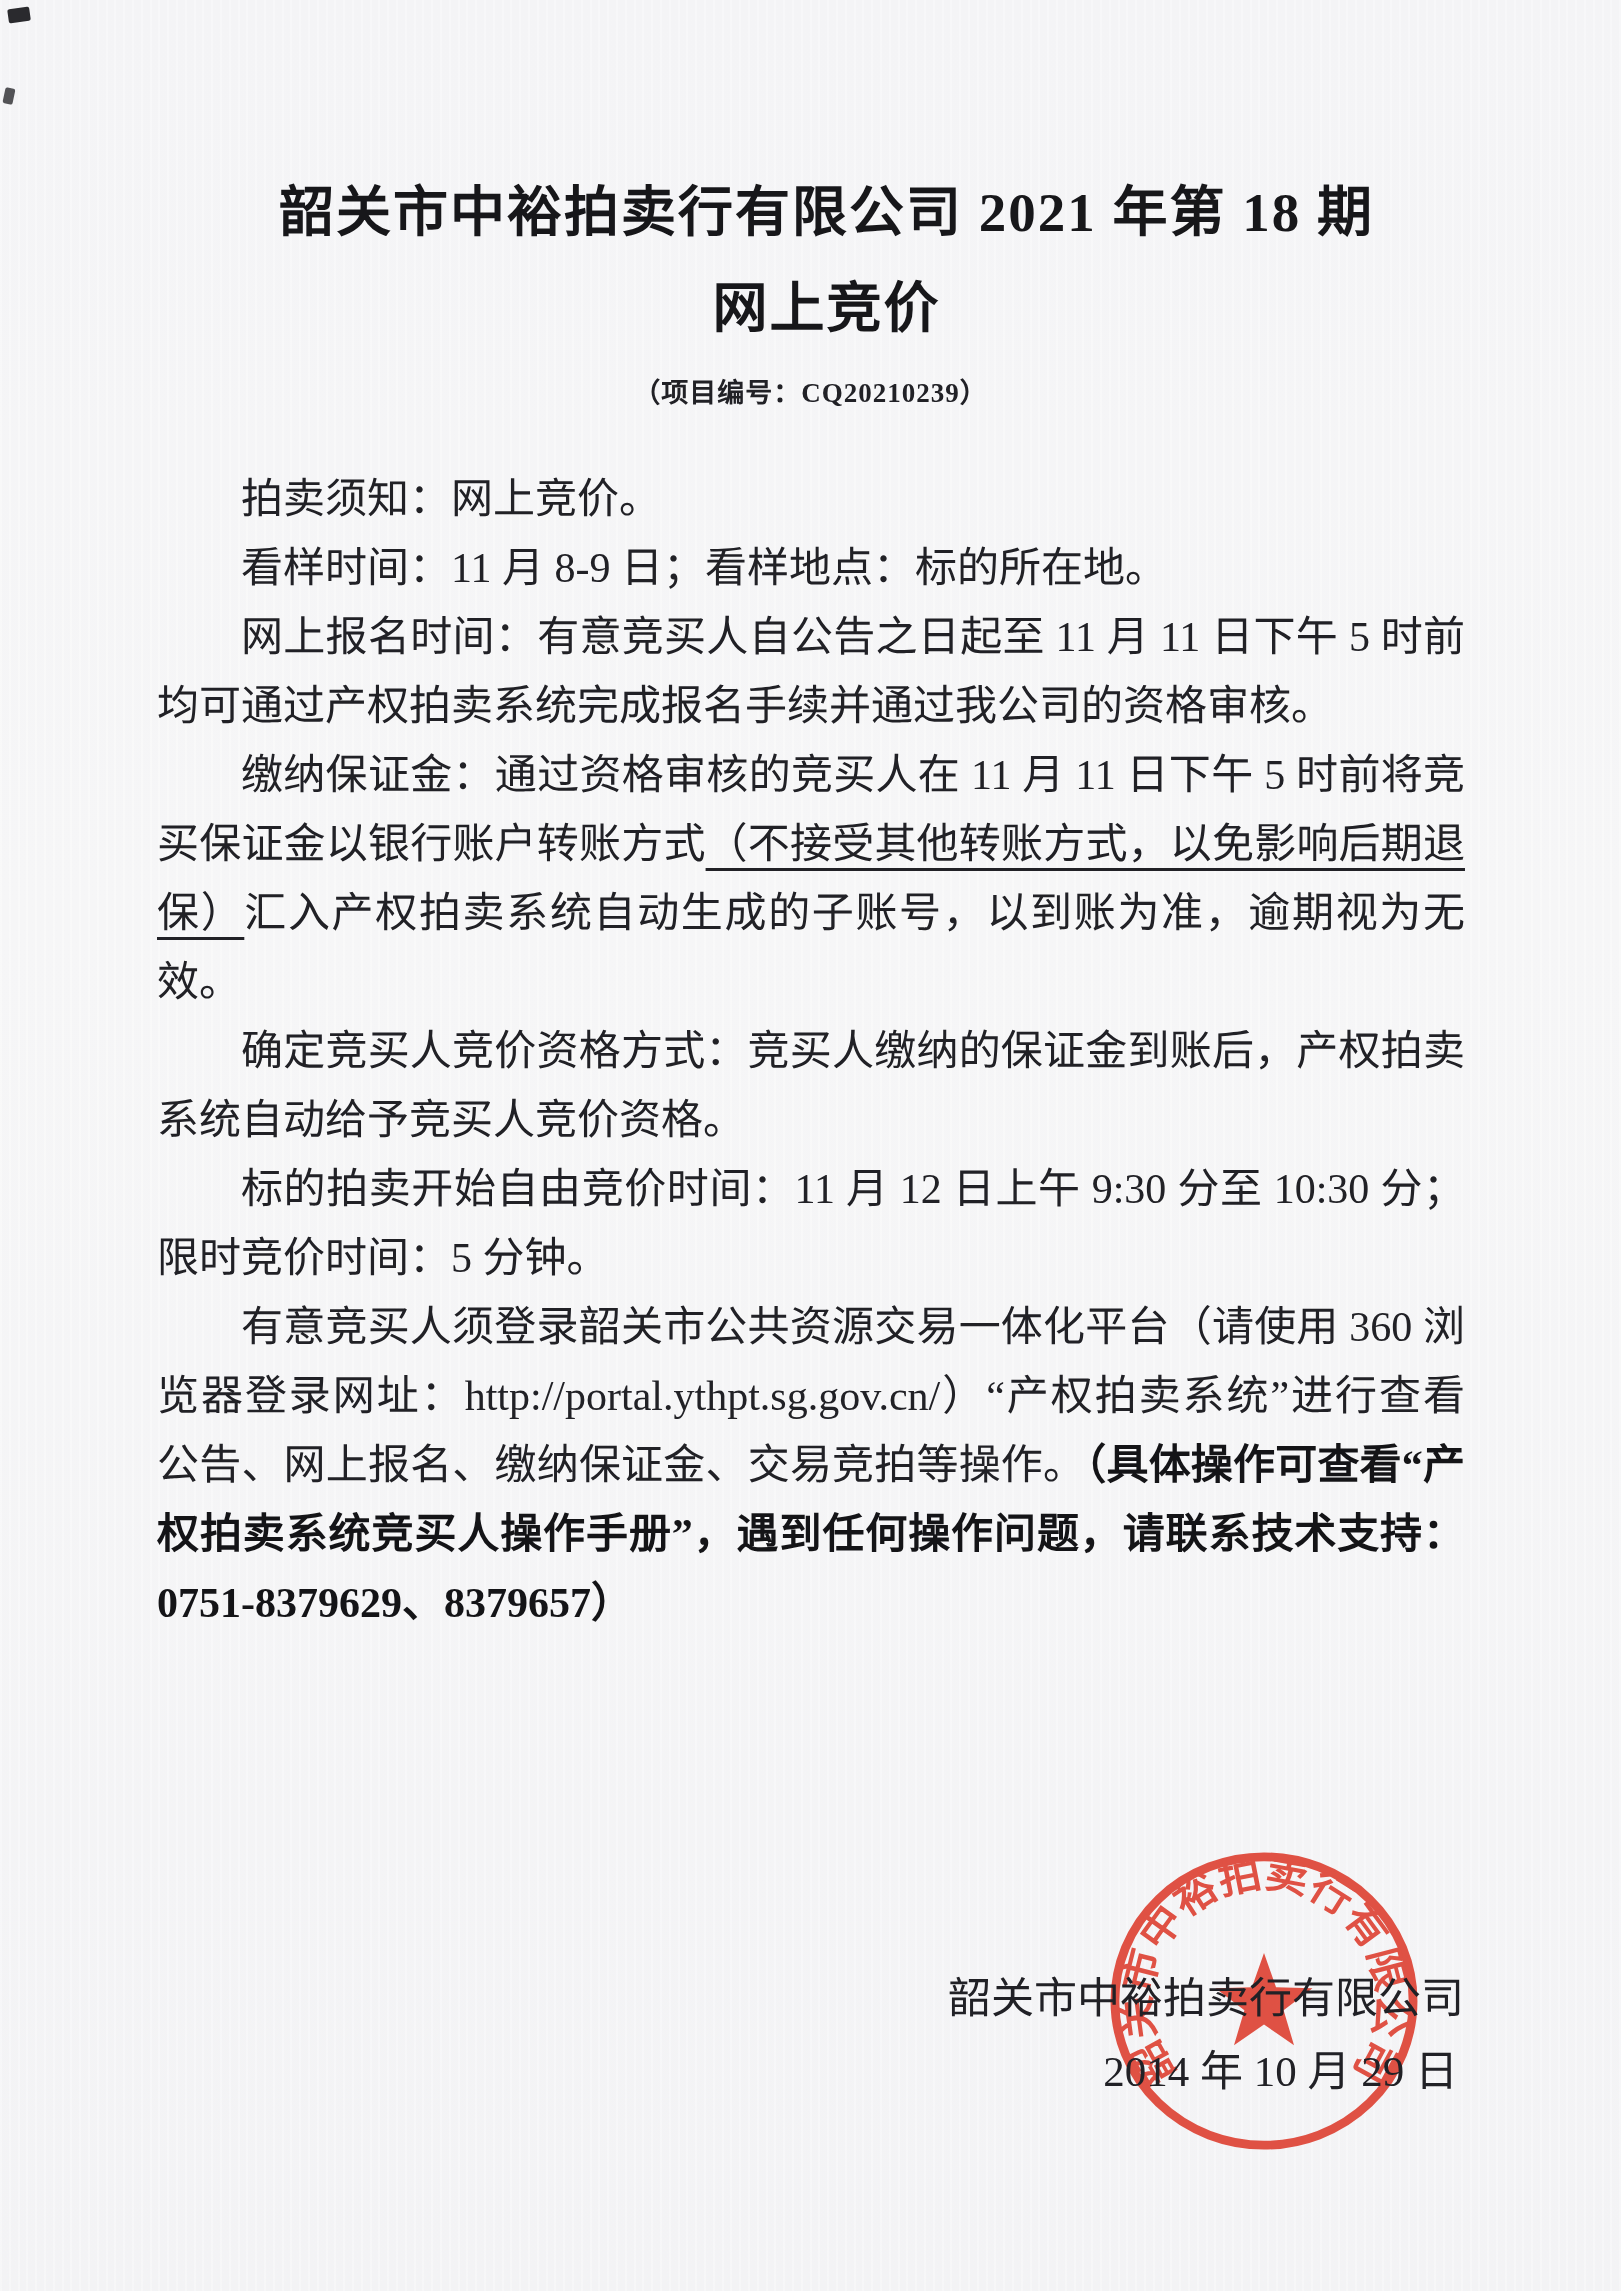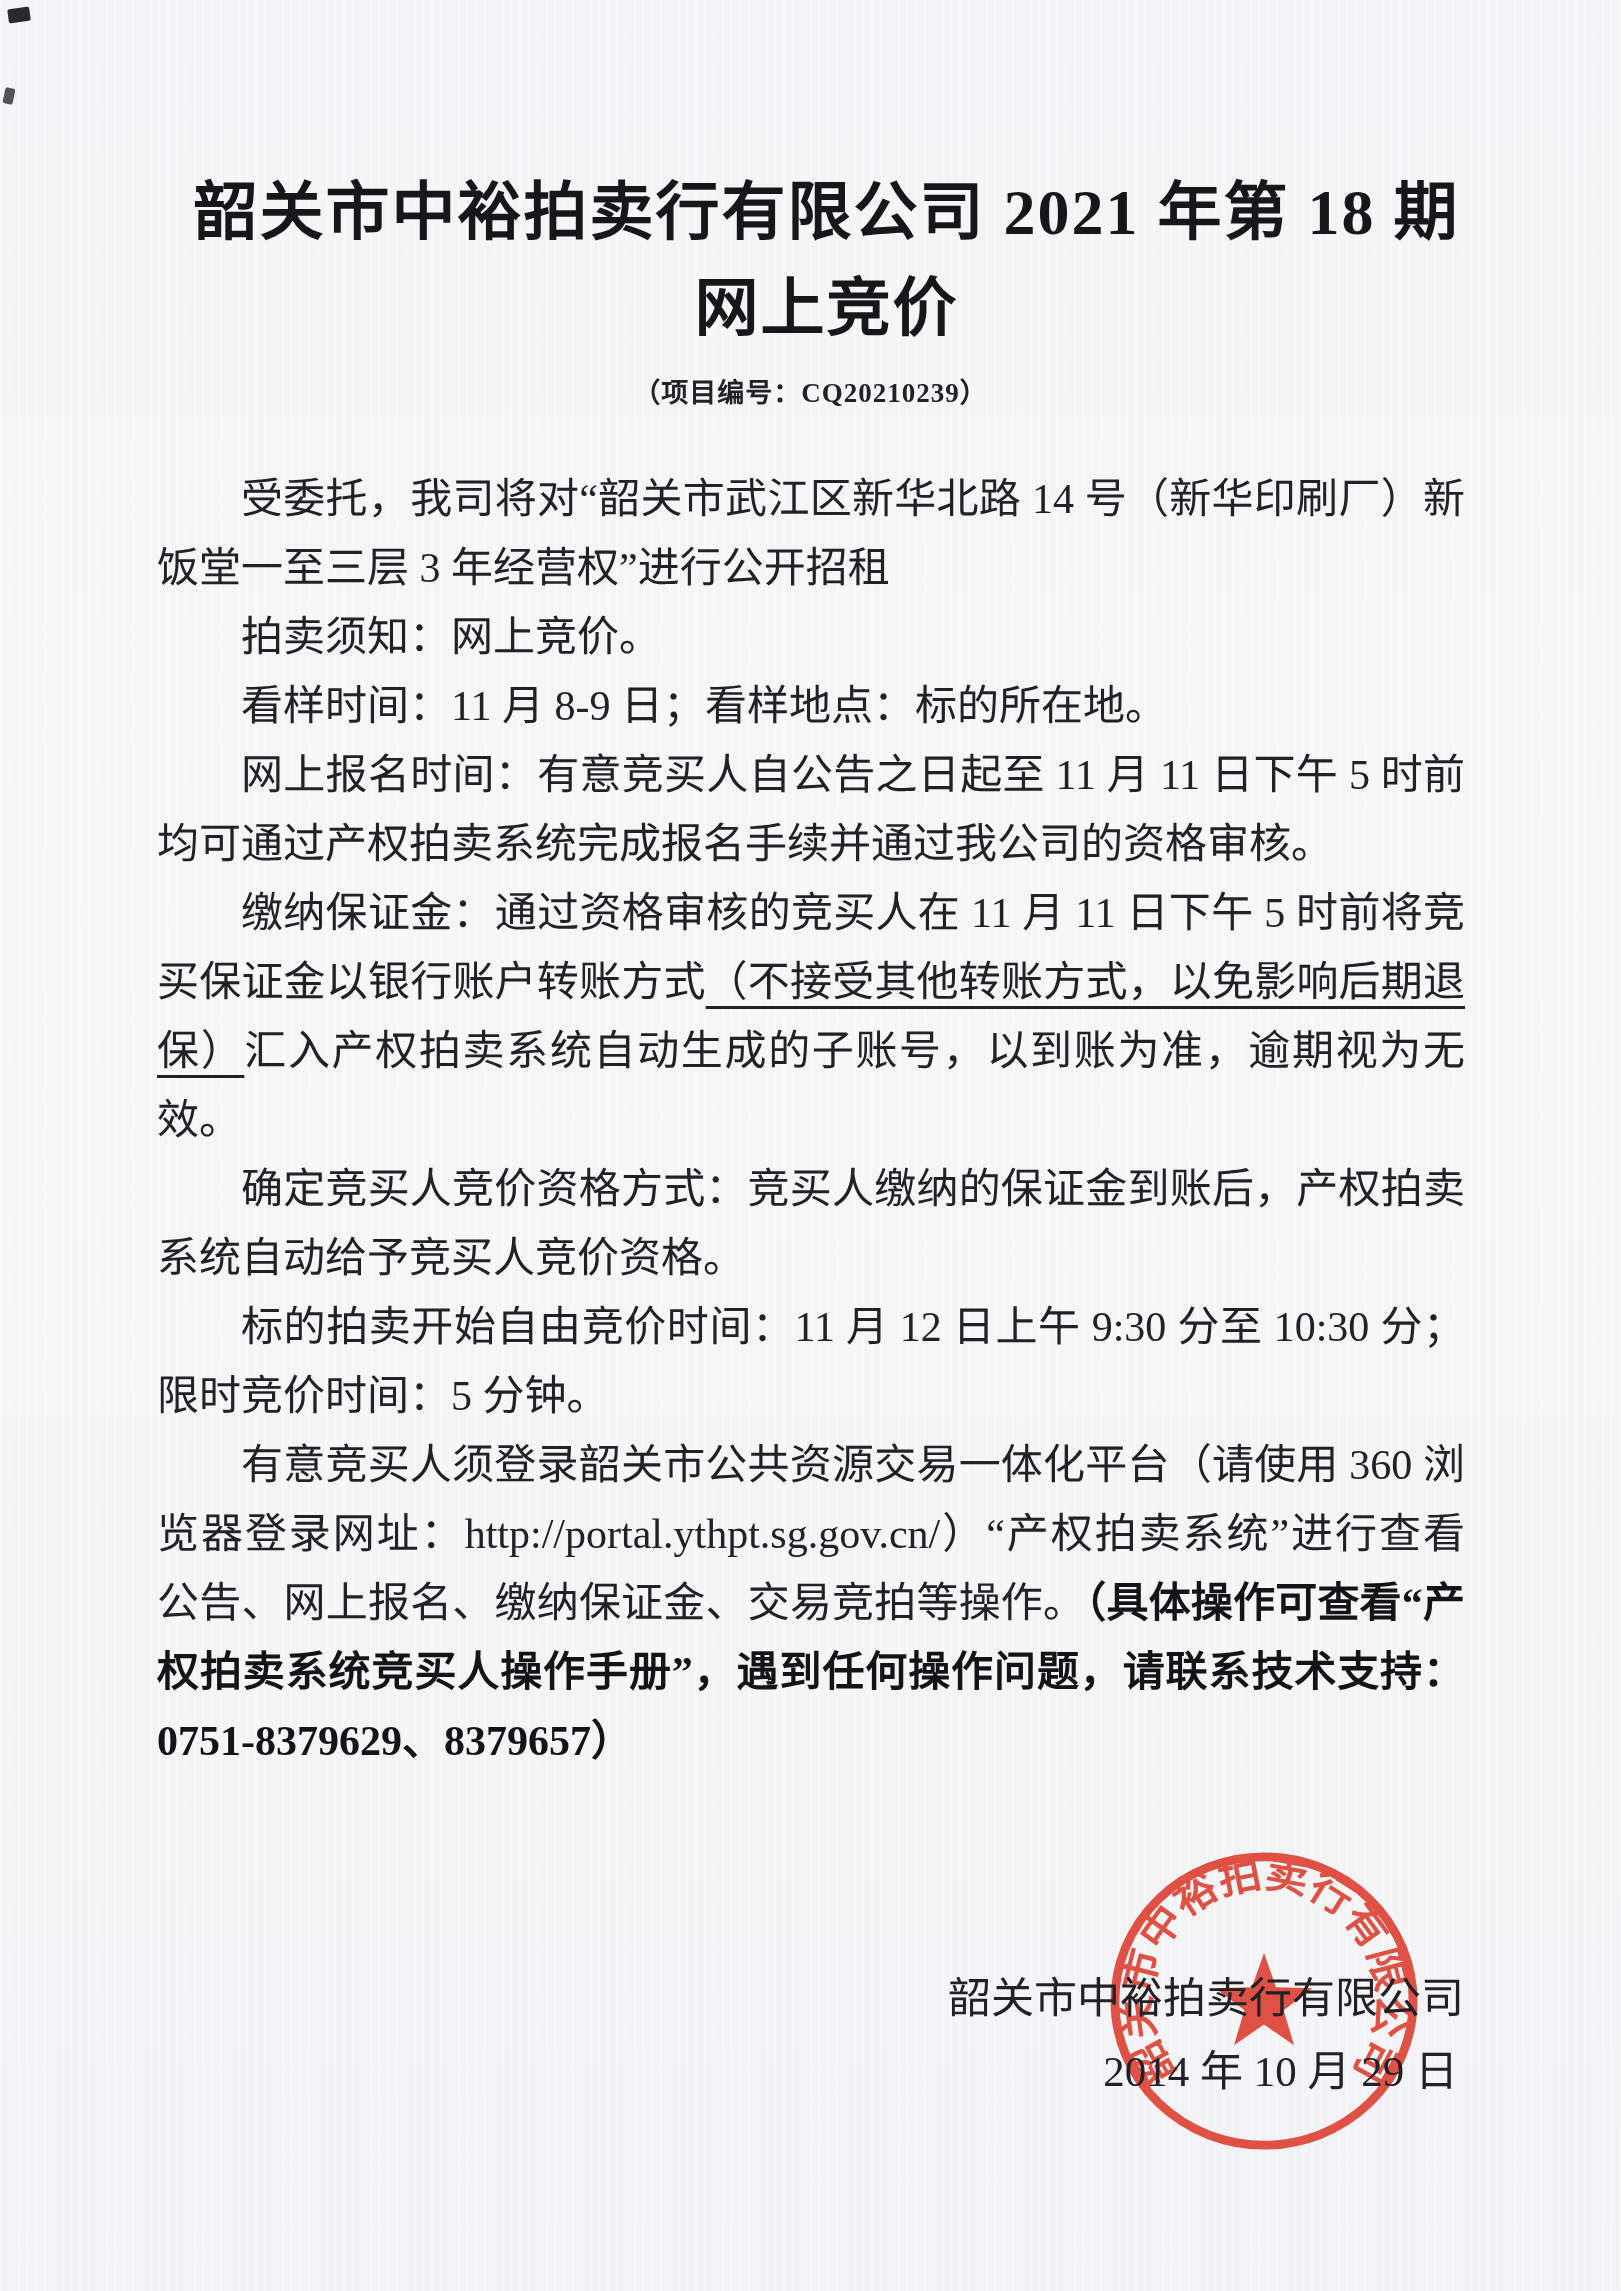--- a/index.html
+++ b/index.html
@@ -17,21 +17,21 @@
       repeating-linear-gradient(90deg, rgba(255,255,255,.30) 0 2px, rgba(0,0,0,0) 2px 8.8px),
       linear-gradient(180deg,#f4f4f6 0%,#f6f6f7 40%,#f3f3f5 100%);
     overflow:hidden;
   }
   .artifact{position:absolute;background:#2a2a2e;border-radius:2px;}
   .artifact.a1{left:7.8px;top:7.8px;width:21.6px;height:13.7px;transform:rotate(-8deg);}
   .artifact.a2{left:3.9px;top:88px;width:9.8px;height:15.7px;transform:rotate(12deg);opacity:.8;}
 
   .title-block{padding-top:165px;text-align:center;}
   .title-line{
-    font-size:64px;font-weight:700;line-height:96px;
+    font-size:55px;font-weight:700;line-height:96px;
     letter-spacing:2px;color:#17171a;padding-left:32px;
   }
   .subtitle{
     margin-top:13.7px;
     font-size:27px;font-weight:700;color:#212126;
     letter-spacing:1px;
   }
 
   .body-text{
     margin:55px 156px 0 157px;
@@ -73,21 +73,20 @@
   <div class="artifact a1"></div>
   <div class="artifact a2"></div>
 
   <div class="title-block">
     <div class="title-line">韶关市中裕拍卖行有限公司 2021 年第 18 期</div>
     <div class="title-line">网上竞价</div>
     <div class="subtitle">（项目编号：CQ20210239）</div>
   </div>
 
   <div class="body-text">
-    <p>受委托，我司将对“韶关市武江区新华北路 14 号（新华印刷厂）新饭堂一至三层 3 年经营权”进行公开招租</p>
     <p>拍卖须知：网上竞价。</p>
     <p>看样时间：11 月 8-9 日；看样地点：标的所在地。</p>
     <p>网上报名时间：有意竞买人自公告之日起至 11 月 11 日下午 5 时前均可通过产权拍卖系统完成报名手续并通过我公司的资格审核。</p>
     <p><span>缴纳保证金：通过资格审核的竞买人在 11 月 11 日下午 5 时前将竞买保证金以银行账户转账方式</span><span class="seg-underline">（不接受其他转账方式，以免影响后期退保）</span><span>汇入产权拍卖系统自动生成的子账号，以到账为准，逾期视为无效。</span></p>
     <p>确定竞买人竞价资格方式：竞买人缴纳的保证金到账后，产权拍卖系统自动给予竞买人竞价资格。</p>
     <p>标的拍卖开始自由竞价时间：11 月 12 日上午 9:30 分至 10:30 分；限时竞价时间：5 分钟。</p>
     <p><span>有意竞买人须登录韶关市公共资源交易一体化平台（请使用 360 浏览器登录网址：http://portal.ythpt.sg.gov.cn/）“产权拍卖系统”进行查看公告、网上报名、缴纳保证金、交易竞拍等操作。</span><span class="seg-bold">（具体操作可查看“产权拍卖系统竞买人操作手册”，遇到任何操作问题，请联系技术支持：0751-8379629、8379657）</span></p>
   </div>
 
   <div class="signature">

